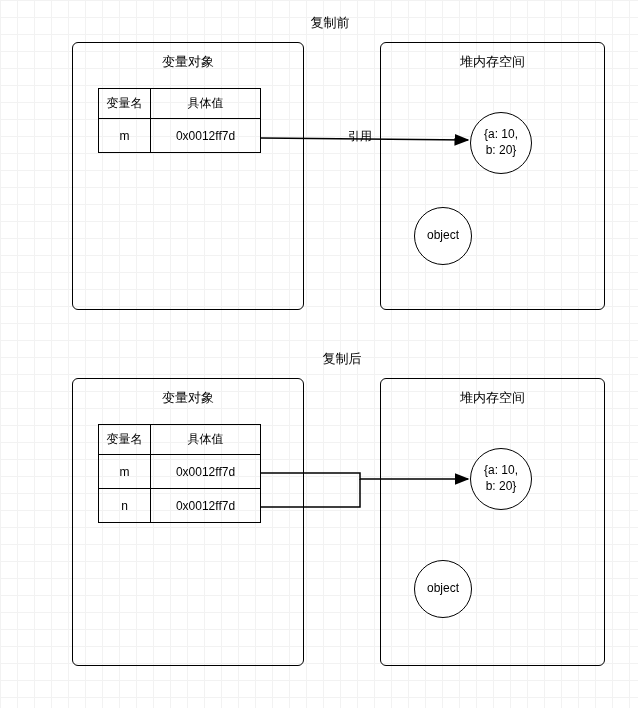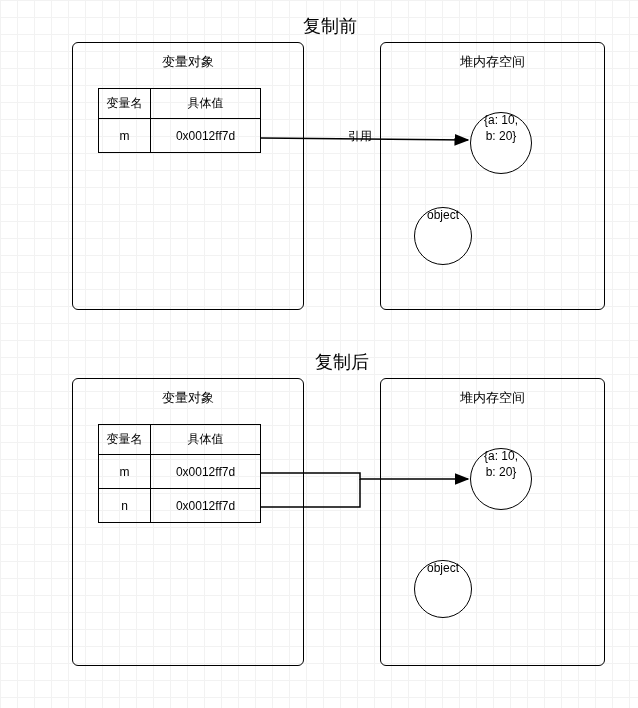--- a/index.html
+++ b/index.html
@@ -13,21 +13,21 @@
     background-color: #fff;
     background-image:
       linear-gradient(#f2f2f2 1px, transparent 1px),
       linear-gradient(90deg, #f2f2f2 1px, transparent 1px);
     background-size: 17px 17px;
   }
   .section-title {
     position: absolute;
     text-align: center;
     width: 100px;
-    font-size: 18px;
+    font-size: 13px;
   }
   .panel {
     position: absolute;
     border: 1.5px solid #000;
     border-radius: 6px;
     background: transparent;
   }
   .panel-title {
     text-align: center;
     margin-top: 10px;
@@ -46,20 +46,21 @@
   }
   .var-table th { height: 30px; }
   .var-table td { height: 34px; }
   .col-name { width: 52px; }
   .col-val { width: 110px; }
   .circle {
     position: absolute;
     border: 1.5px solid #000;
     border-radius: 50%;
     display: flex;
+    align-items: center;
     justify-content: center;
     text-align: center;
     line-height: 1.3;
     font-size: 12px;
     background: #fff;
   }
   svg.arrows {
     position: absolute;
     left: 0; top: 0;
     width: 638px; height: 708px;

